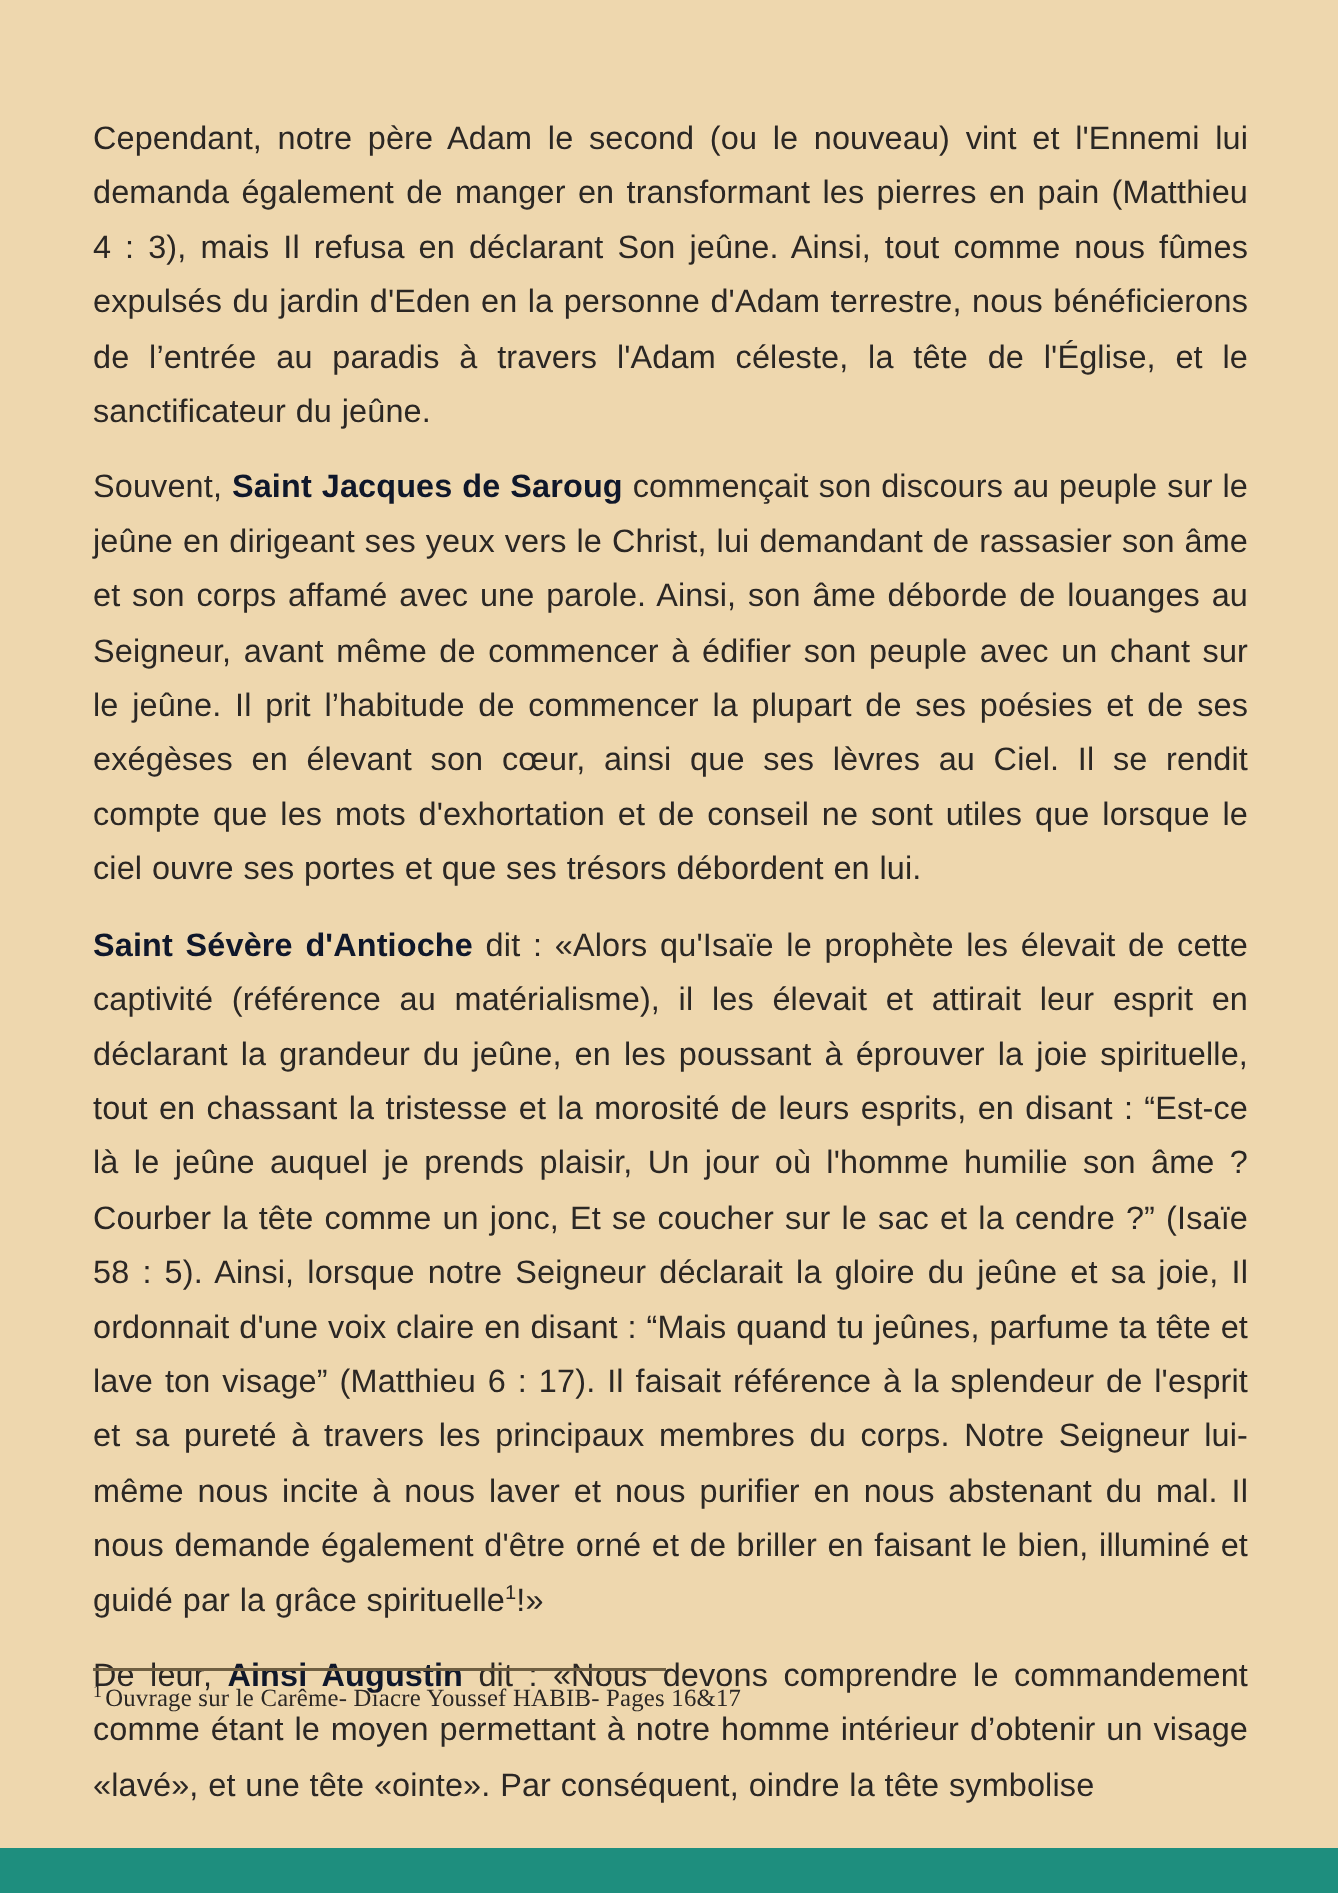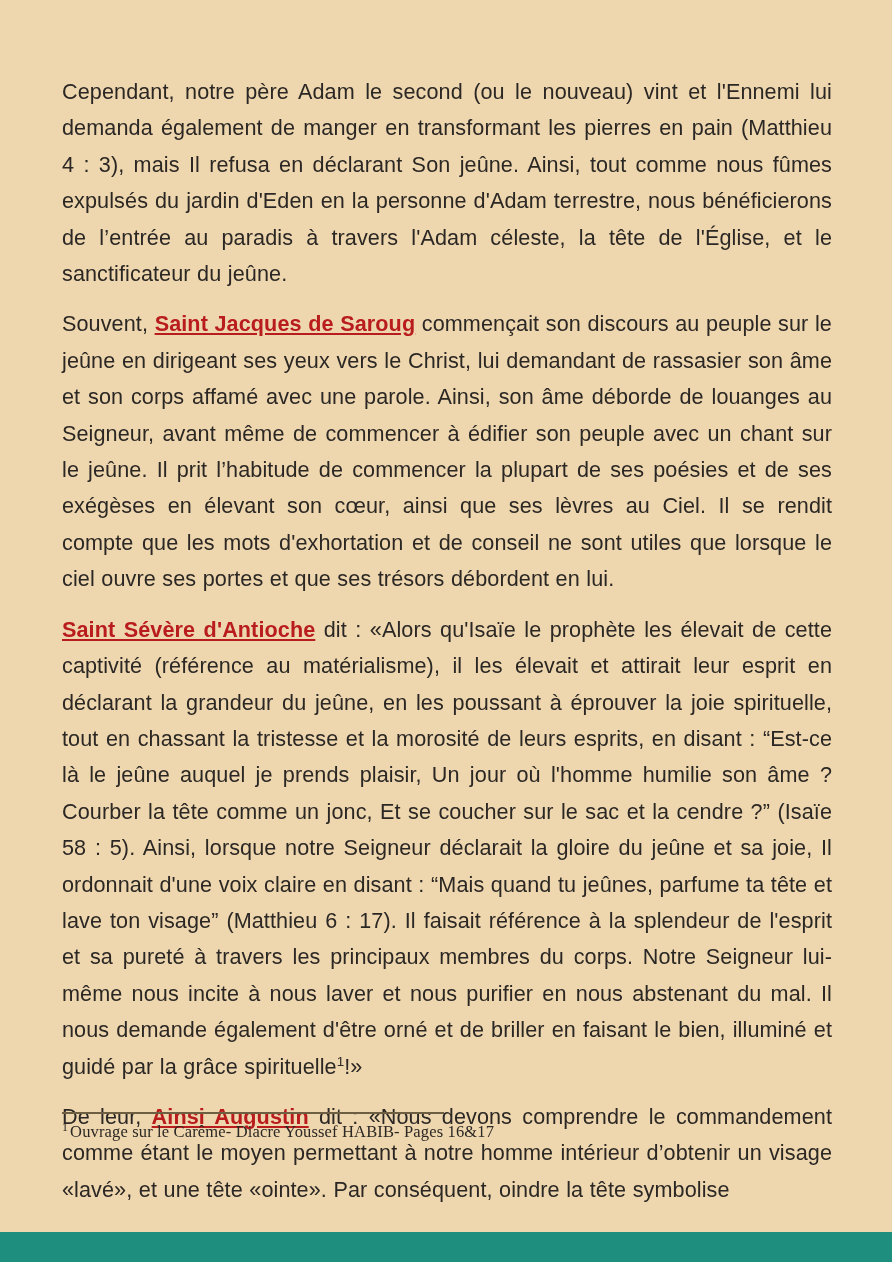--- a/index.html
+++ b/index.html
@@ -40,23 +40,22 @@
     text-justify: inter-word;
     letter-spacing: 0.1px;
     word-spacing: 0.4px;
   }
 
   p.para:last-of-type {
     margin-bottom: 0;
   }
 
   .saint {
-    color: #b91c1c;
+    color: #0f172a;
     font-weight: bold;
-    text-decoration: underline;
   }
 
   sup.fnmark {
     font-size: 0.62em;
     vertical-align: super;
     line-height: 0;
   }
 
   .footnote-zone {
     position: absolute;

